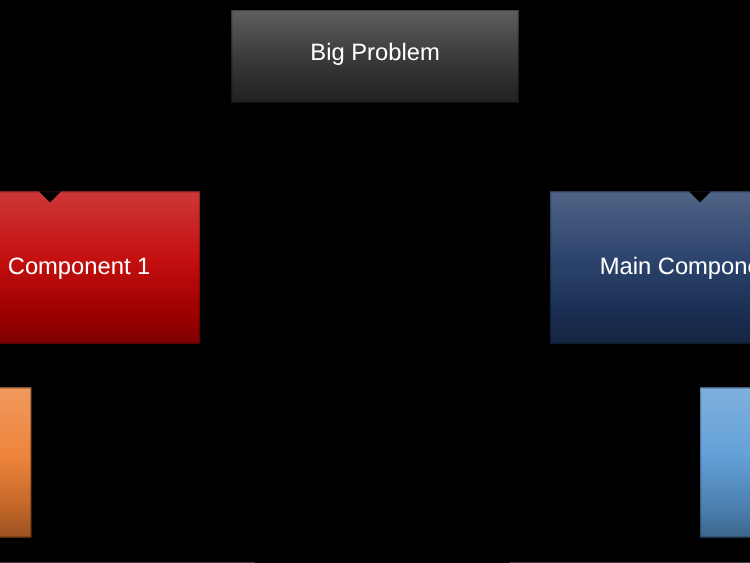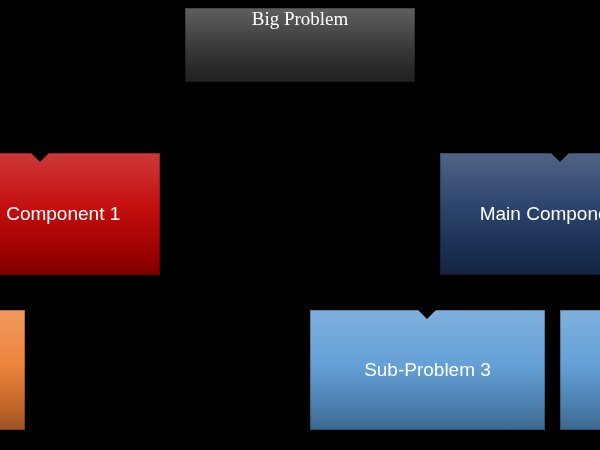--- a/index.html
+++ b/index.html
@@ -25,23 +25,22 @@
     
     background-image: linear-gradient(to bottom,
       rgba(255,255,255,0.22) 0%,
       rgba(255,255,255,0.06) 45%,
       rgba(0,0,0,0.18) 80%,
       rgba(0,0,0,0.34) 100%);
     box-shadow: inset 0 0 0 1px rgba(0,0,0,0.25);
   }
 
   .node.root {
-    align-items: flex-start;
+    align-items: center;
     padding-bottom: 5px;
-    font-family: Liberation Serif, serif;
   }
 
   .arrowhead {
     position: absolute;
     width: 0;
     height: 0;
     border-left: 9px solid transparent;
     border-right: 9px solid transparent;
     border-top: 9px solid #000;
   }
@@ -77,23 +76,20 @@
 
   <div class="node" style="left: 440px; top: 153px; width: 240px; height: 122px; background-color: rgb(31, 56, 100); color: rgb(255, 255, 255);">
     <span>Main Component 2</span>
   </div>
 
   <div class="node" style="left: -215px; top: 310px; width: 240px; height: 120px; background-color: rgb(237, 125, 49); color: rgb(0, 0, 0);">
     <span></span>
   </div>
 
 
-  <div class="node" style="left: 310px; top: 310px; width: 235px; height: 120px; background-color: rgb(91, 155, 213); color: rgb(255, 255, 255);">
-    <span>Sub-Problem 3</span>
-  </div>
 
   <div class="node" style="left: 560px; top: 310px; width: 240px; height: 120px; background-color: rgb(91, 155, 213); color: rgb(255, 255, 255);">
     <span></span>
   </div>
 
   <div class="arrowhead" style="left: 31px; top: 153px; border-top-color: rgb(0, 0, 0);"></div>
   <div class="arrowhead" style="left: 551px; top: 153px; border-top-color: rgb(0, 0, 0);"></div>
   <div class="arrowhead" style="left: 166px; top: 310px; border-top-color: rgb(0, 0, 0);"></div>
   <div class="arrowhead" style="left: 418px; top: 310px; border-top-color: rgb(0, 0, 0);"></div>
 

